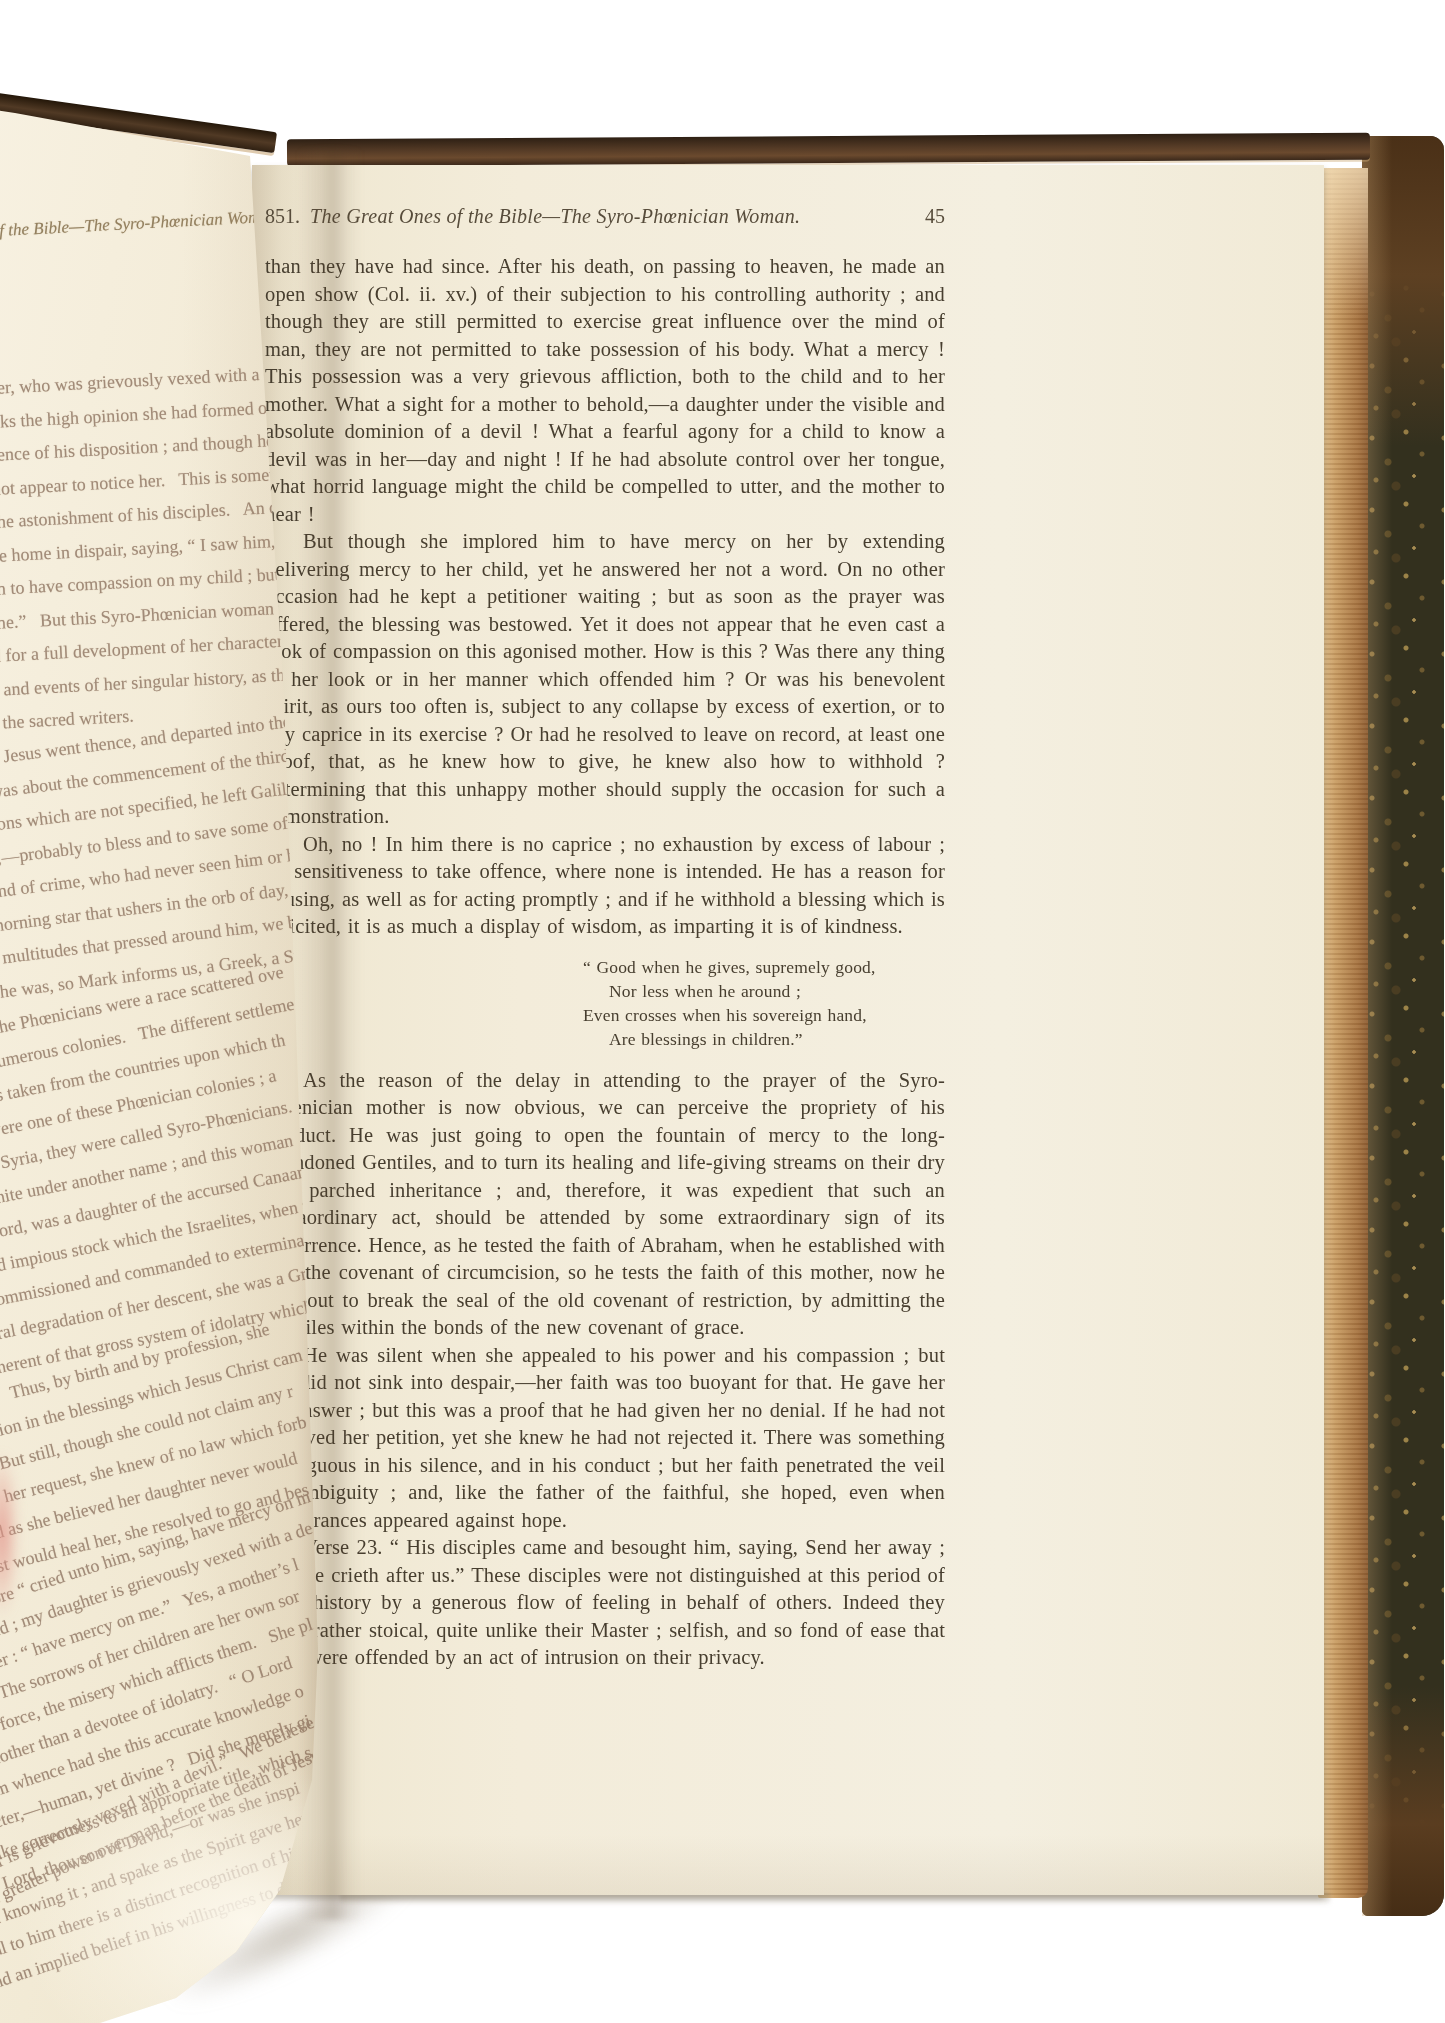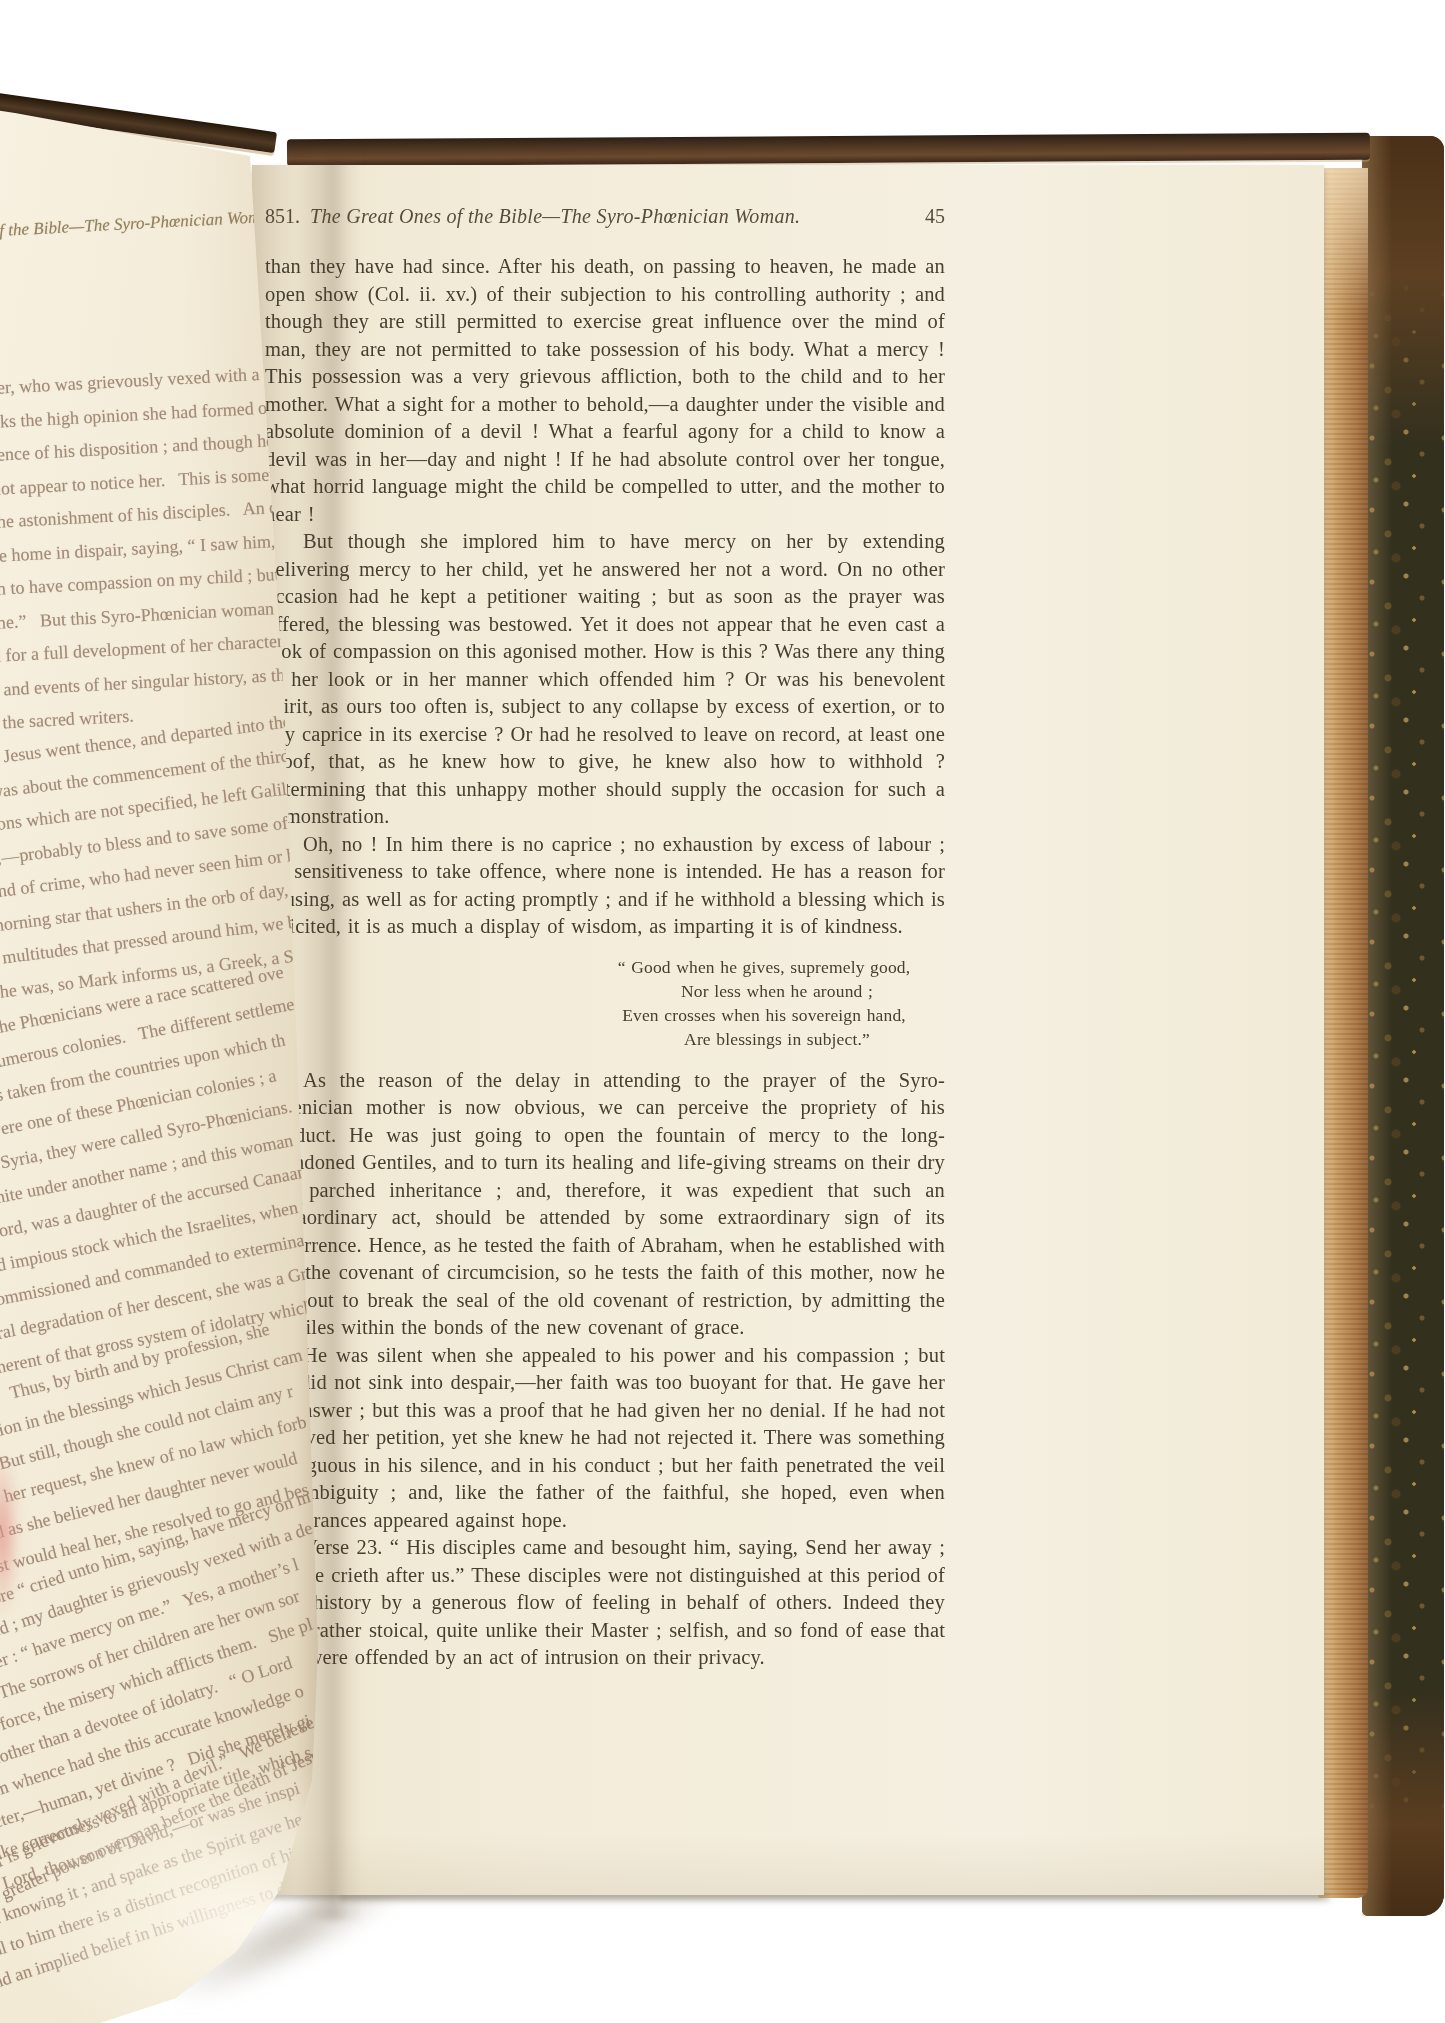--- a/index.html
+++ b/index.html
@@ -55,21 +55,21 @@
       pointer-events:none;}
   .rp-content{position:absolute;left:13px;top:40px;width:680px;color:#473e2f;}
   .rp-header{display:flex;align-items:baseline;gap:10px;font-size:20px;color:#574c3b;}
   .rp-header .title{font-style:italic;letter-spacing:.3px;}
   .rp-header .spacer{flex:1;}
   .rp-body{margin-top:25px;font-size:20.5px;line-height:27.5px;text-align:justify;
       letter-spacing:.15px;word-spacing:1.5px;}
   .rp-body p{margin:0;}
   .rp-paras-1 p + p{text-indent:38px;}
   .rp-paras-2 p{text-indent:38px;}
-  .poem{margin:14px 0 16px 318px;font-size:17.5px;line-height:24px;text-align:center;
+  .poem{margin:14px 0 16px 318px;font-size:17.5px;line-height:24px;text-align:left;
       word-spacing:1px;font-family:Liberation Serif, serif;}
   .poem-line{white-space:pre;}
   .poem-line:nth-child(even){margin-left:26px;}
 
   
   .left-page{position:absolute;left:-60px;top:0;width:440px;height:2023px;
       background:linear-gradient(100deg,#f8f2e3,#f2ead5 55%,#ece2c8);
       clip-path:polygon(0px 102px,75px 113px,310px 156px,344px 700px,366px 1300px,
         378px 1650px,372px 1780px,340px 1890px,296px 1952px,236px 1998px,160px 2023px,0px 2023px);}
   .left-page::before{content:"";position:absolute;inset:0;z-index:3;pointer-events:none;
@@ -130,21 +130,21 @@
       <div class="rp-body">
         <div class="rp-paras-1">
             <p>than they have had since. After his death, on passing to heaven, he made an open show (Col. ii. xv.) of their subjection to his controlling authority ; and though they are still permitted to exercise great influence over the mind of man, they are not permitted to take possession of his body. What a mercy ! This possession was a very grievous affliction, both to the child and to her mother. What a sight for a mother to behold,—a daughter under the visible and absolute dominion of a devil ! What a fearful agony for a child to know a devil was in her—day and night ! If he had absolute control over her tongue, what horrid language might the child be compelled to utter, and the mother to hear !</p>
             <p>But though she implored him to have mercy on her by extending delivering mercy to her child, yet he answered her not a word. On no other occasion had he kept a petitioner waiting ; but as soon as the prayer was offered, the blessing was bestowed. Yet it does not appear that he even cast a look of compassion on this agonised mother. How is this ? Was there any thing in her look or in her manner which offended him ? Or was his benevolent spirit, as ours too often is, subject to any collapse by excess of exertion, or to any caprice in its exercise ? Or had he resolved to leave on record, at least one proof, that, as he knew how to give, he knew also how to withhold ? determining that this unhappy mother should supply the occasion for such a demonstration.</p>
             <p>Oh, no ! In him there is no caprice ; no exhaustion by excess of labour ; no sensitiveness to take offence, where none is intended. He has a reason for pausing, as well as for acting promptly ; and if he withhold a blessing which is solicited, it is as much a display of wisdom, as imparting it is of kindness.</p>
           </div>
         <div class="poem">
             <div class="poem-line">“ Good when he gives, supremely good,</div>
             <div class="poem-line">Nor less when he around ;</div>
             <div class="poem-line">Even crosses when his sovereign hand,</div>
-            <div class="poem-line">Are blessings in subject.”</div>
+            <div class="poem-line">Are blessings in children.”</div>
           </div>
         <div class="rp-paras-2">
             <p>As the reason of the delay in attending to the prayer of the Syro-Phœnician mother is now obvious, we can perceive the propriety of his conduct. He was just going to open the fountain of mercy to the long-abandoned Gentiles, and to turn its healing and life-giving streams on their dry and parched inheritance ; and, therefore, it was expedient that such an extraordinary act, should be attended by some extraordinary sign of its occurrence. Hence, as he tested the faith of Abraham, when he established with him the covenant of circumcision, so he tests the faith of this mother, now he is about to break the seal of the old covenant of restriction, by admitting the Gentiles within the bonds of the new covenant of grace.</p>
             <p>He was silent when she appealed to his power and his compassion ; but she did not sink into despair,—her faith was too buoyant for that. He gave her no answer ; but this was a proof that he had given her no denial. If he had not received her petition, yet she knew he had not rejected it. There was something ambiguous in his silence, and in his conduct ; but her faith penetrated the veil of ambiguity ; and, like the father of the faithful, she hoped, even when appearances appeared against hope.</p>
             <p>Verse 23. “ His disciples came and besought him, saying, Send her away ; for she crieth after us.” These disciples were not distinguished at this period of their history by a generous flow of feeling in behalf of others. Indeed they were rather stoical, quite unlike their Master ; selfish, and so fond of ease that they were offended by an act of intrusion on their privacy.</p>
           </div>
       </div>
     </div>
   </div>
 

